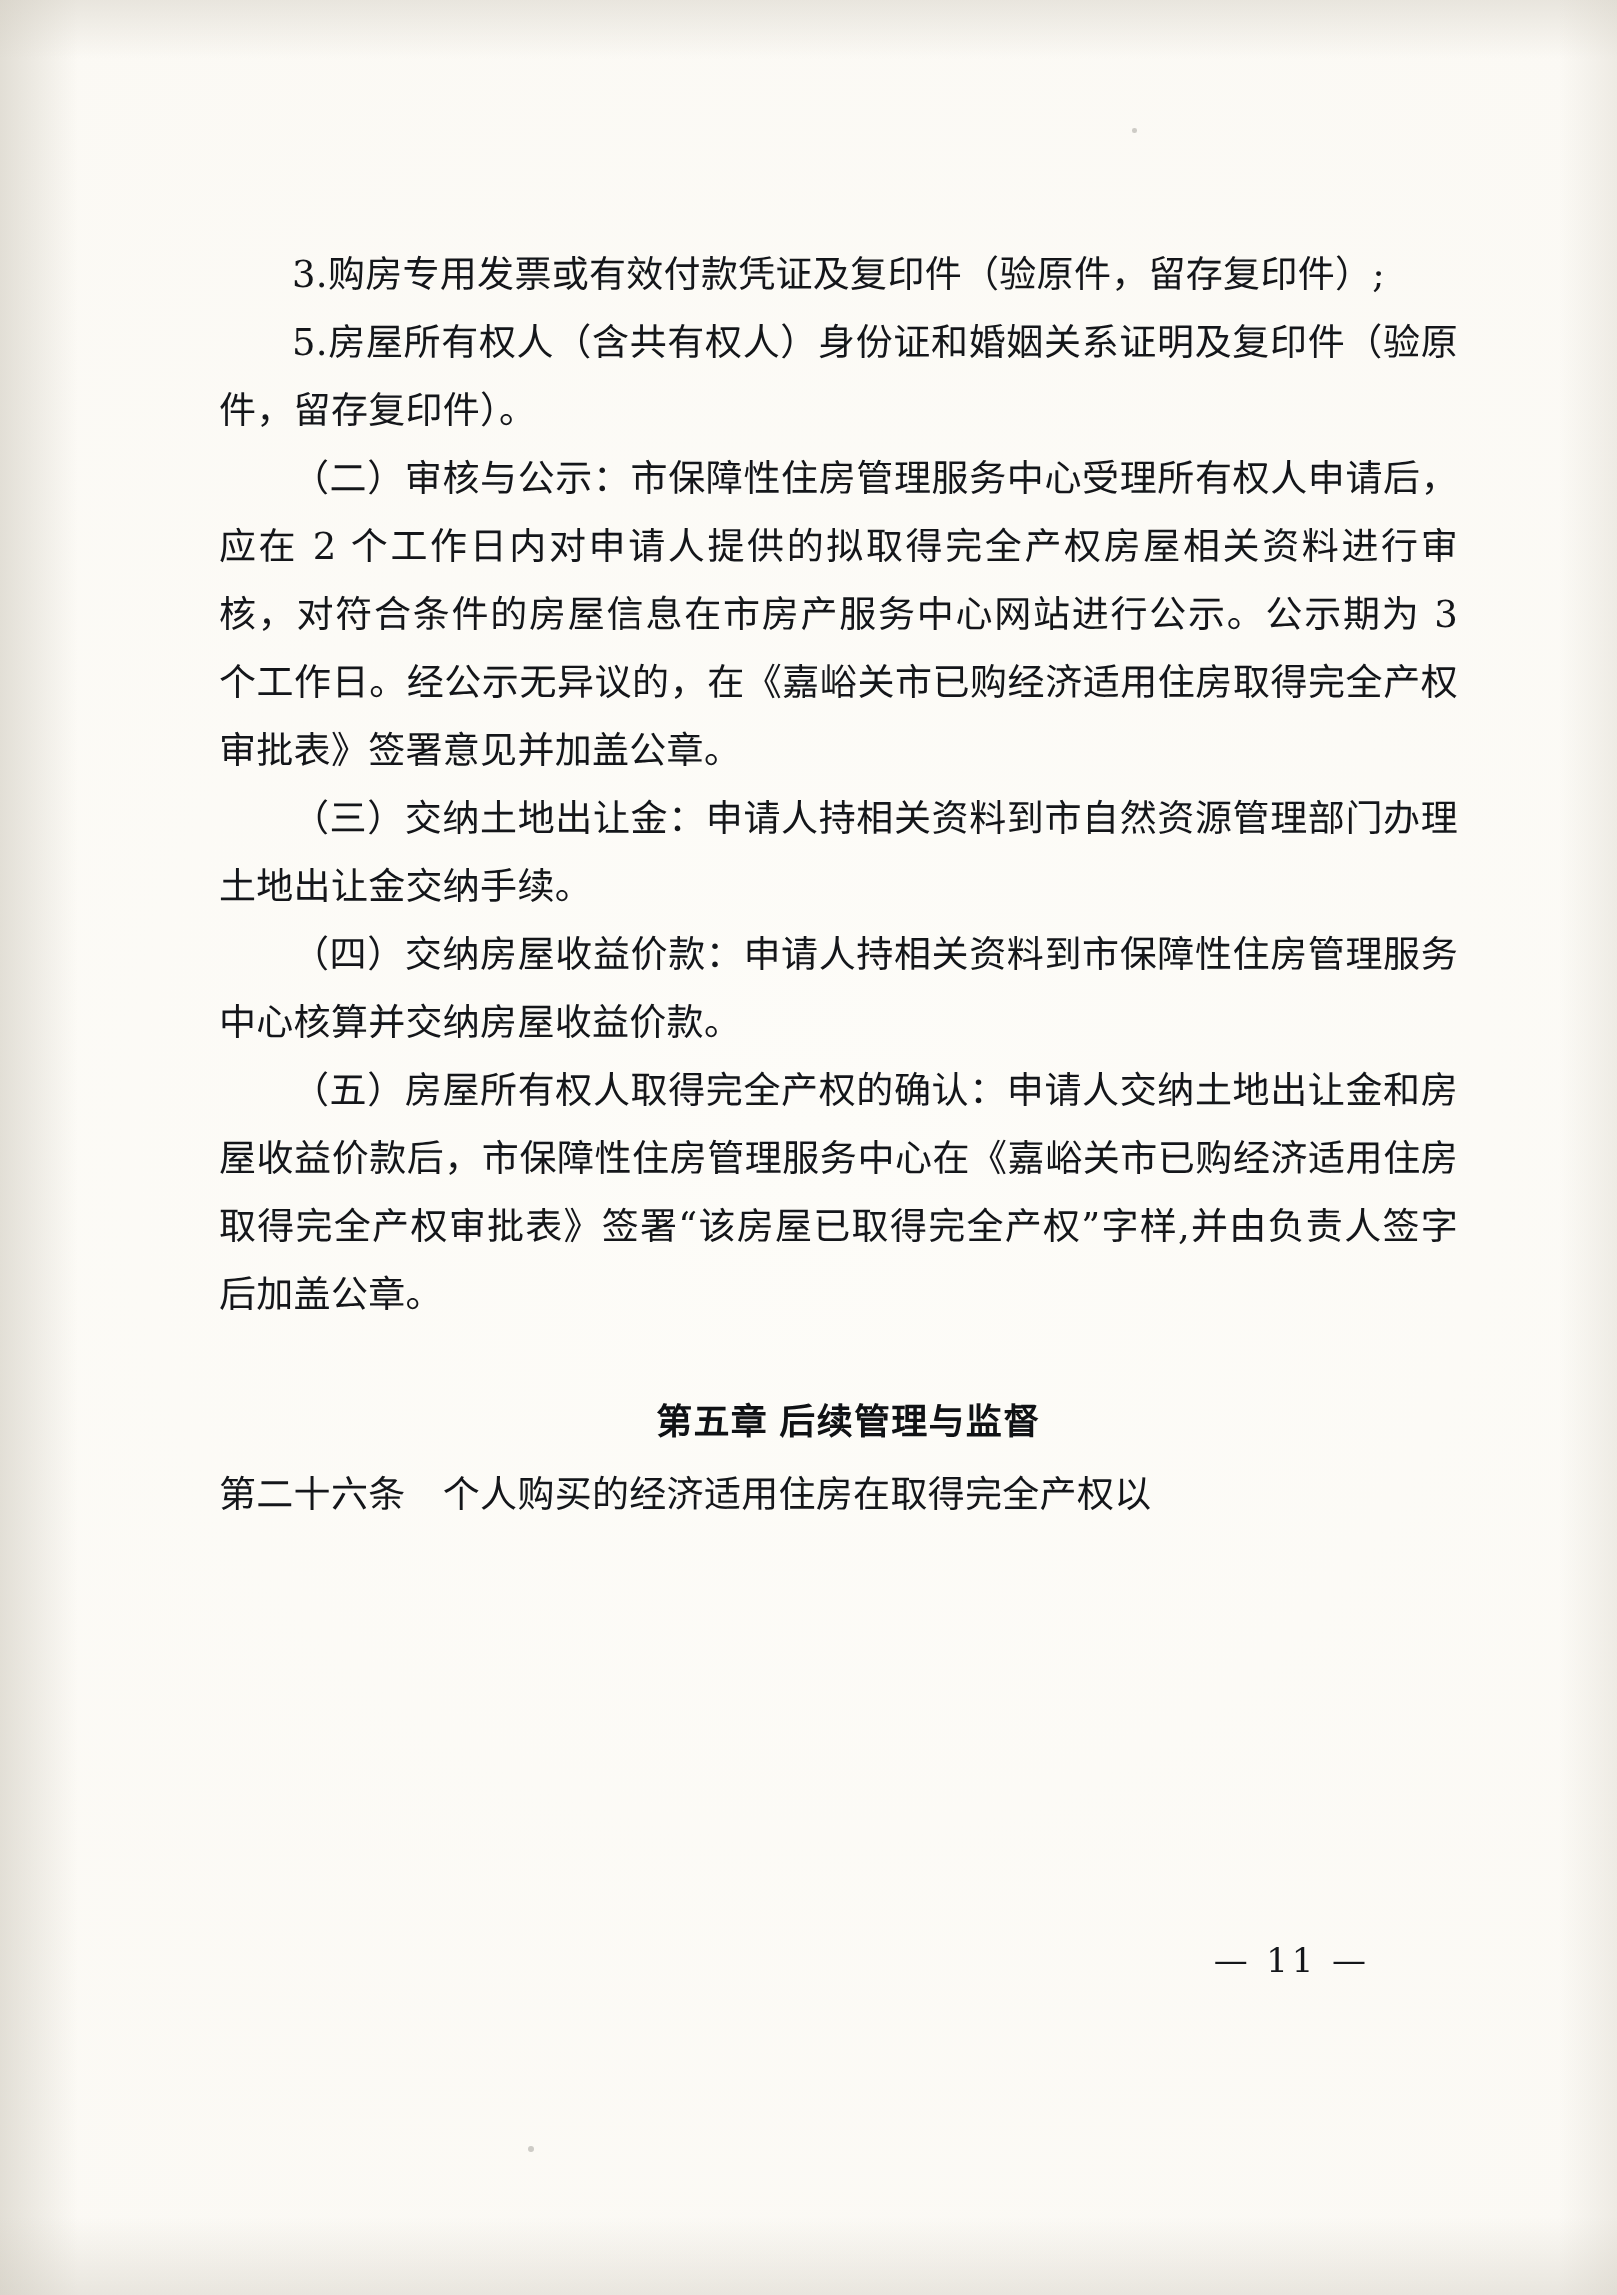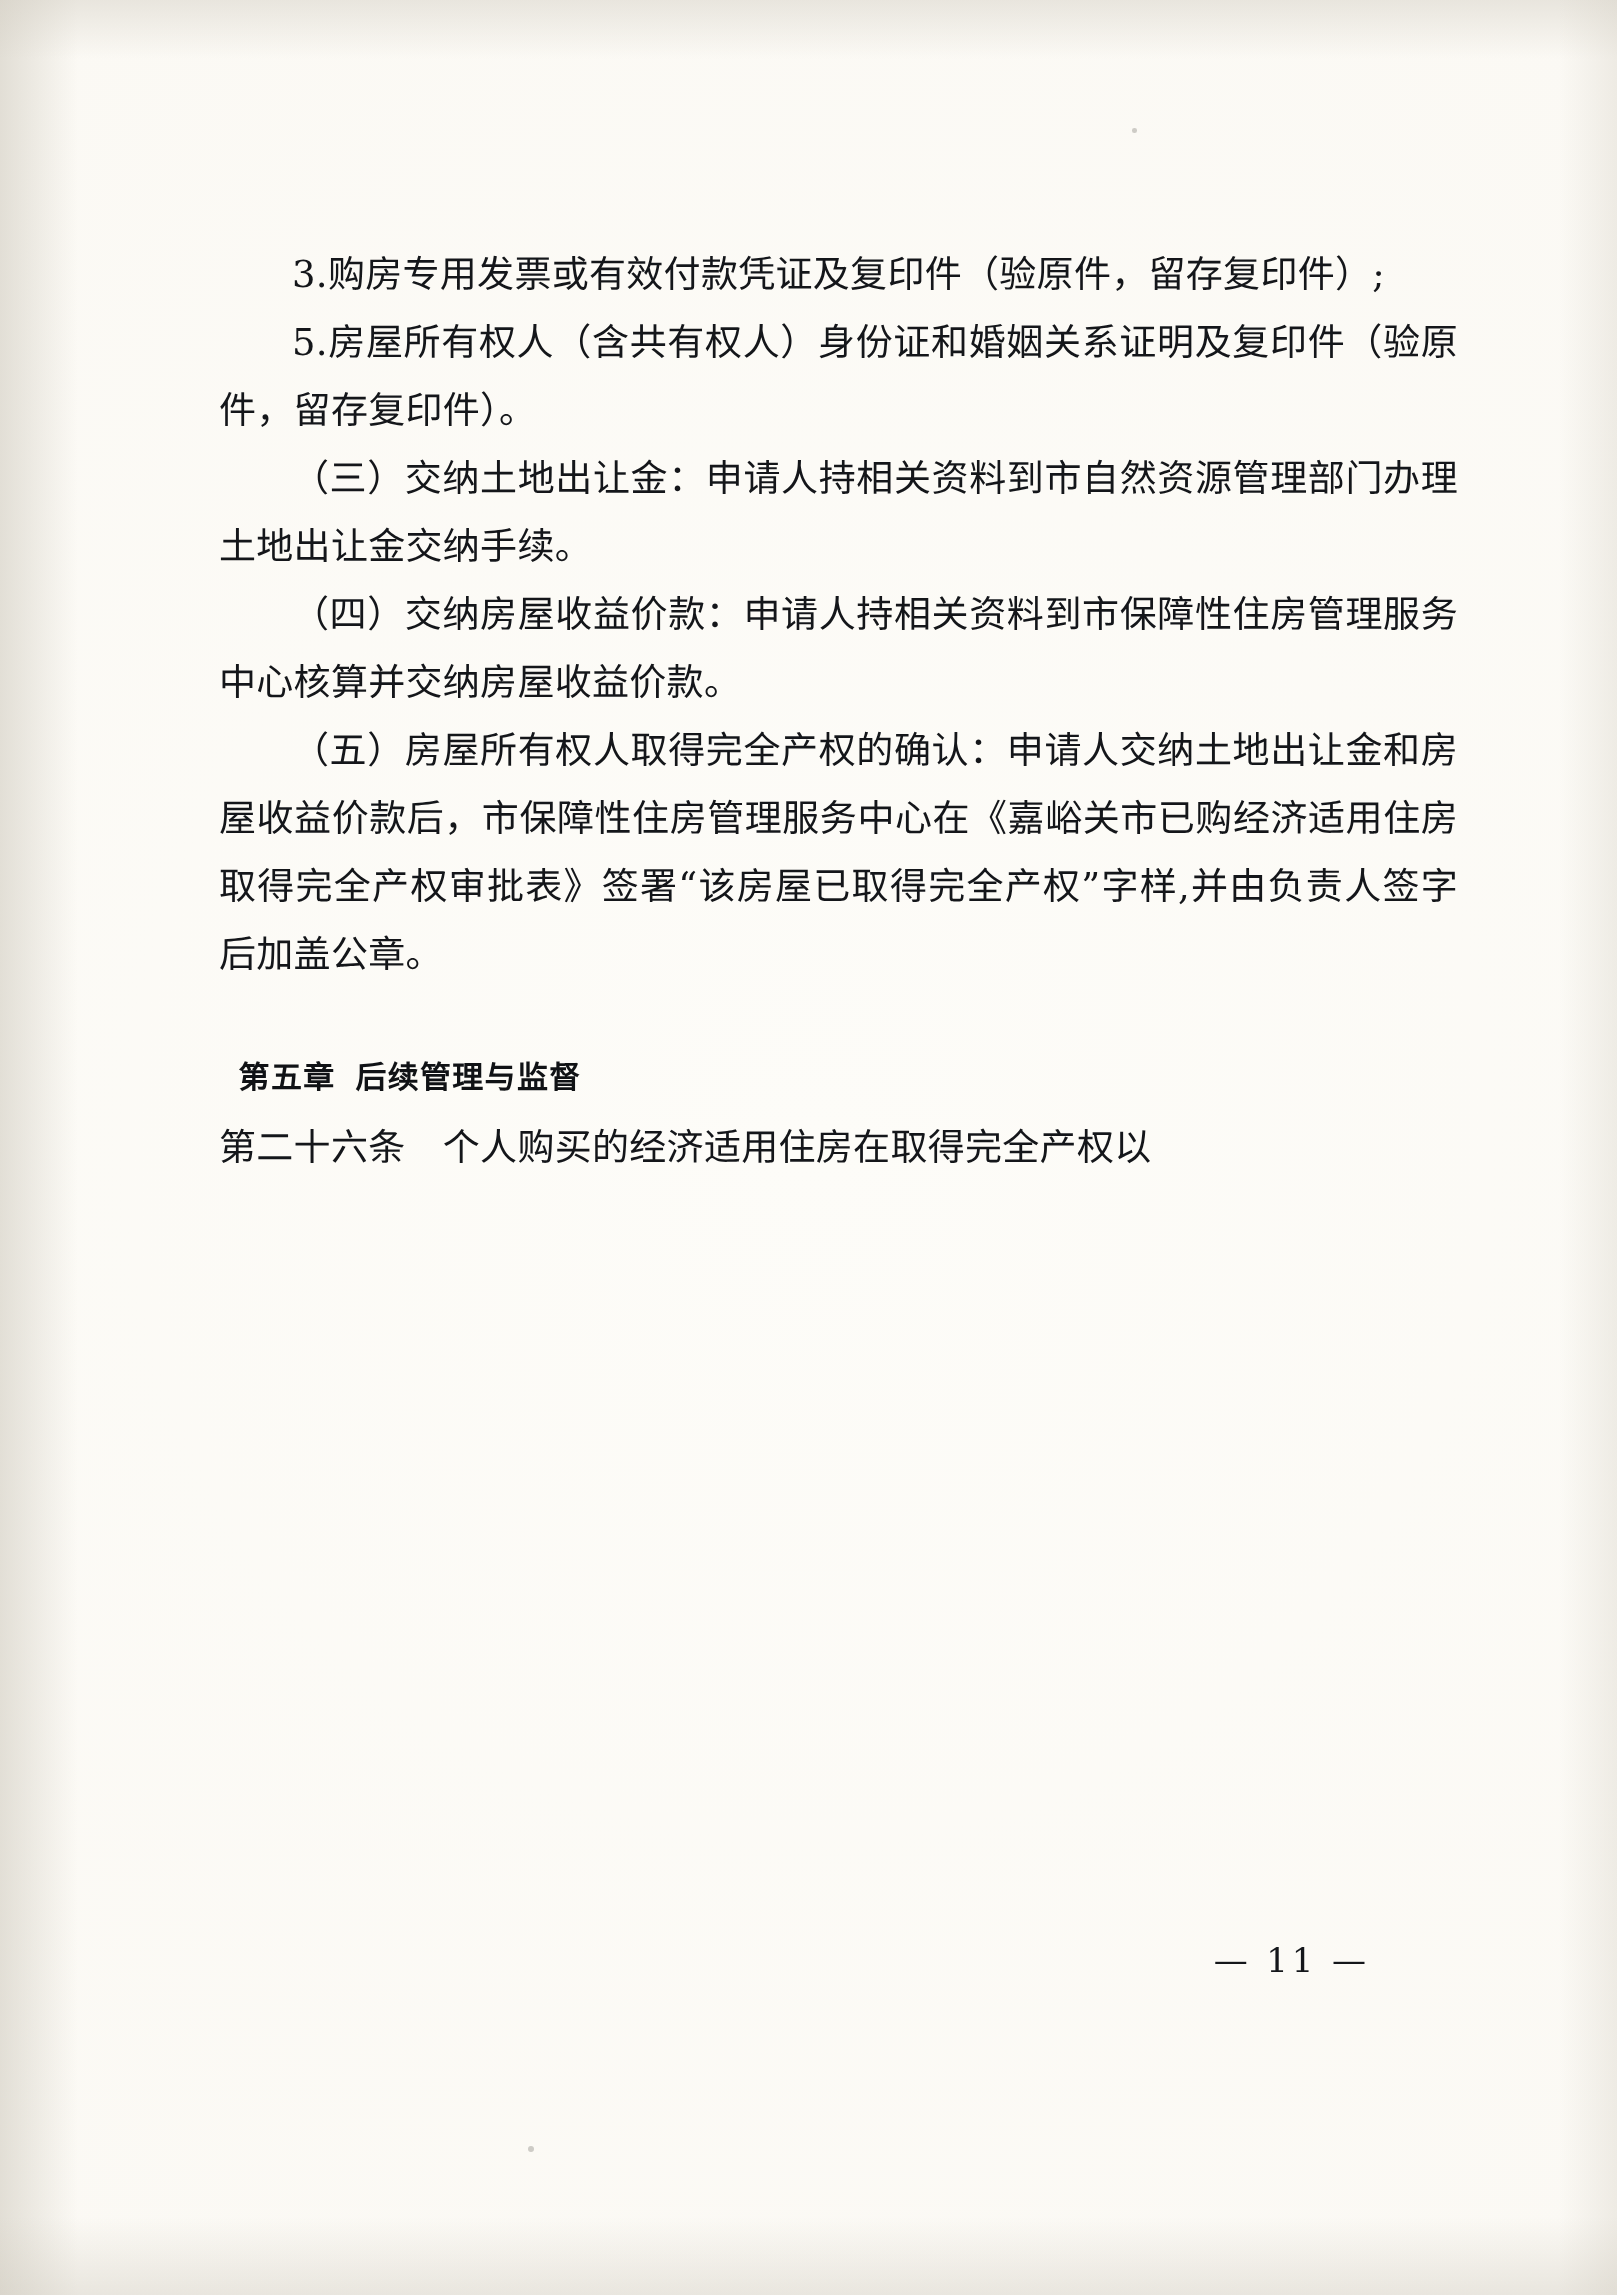--- a/index.html
+++ b/index.html
@@ -71,25 +71,25 @@
     text-justify: inter-character;
     letter-spacing: 0.3px;
     margin: 0 0 0 0;
   }
   .para.indent {
     text-indent: 73px;
   }
 
   
   .chapter-heading {
-    font-family: Liberation Mono, monospace;
-    font-size: 31px;
+    font-family: Liberation Sans, sans-serif;
+    font-size: 36px;
     font-weight: 700;
     color: #101215;
-    text-align: left;
+    text-align: center;
     letter-spacing: 1.3px;
     margin: 63px 0 0 0;
     padding-left: 19.6px;
   }
 
   .article-lead {
     font-family: Liberation Sans, sans-serif;
     font-size: 37px;
     line-height: 68px;
     color: #14161a;
@@ -126,20 +126,21 @@
   <div class="scan-shade-right"></div>
   <div class="scan-shade-bottom"></div>
 
   <div class="speckle" style="left:528px; top:2146px; width:5.9px; height:5.9px;"></div>
   <div class="speckle" style="left:1132px; top:128px; width:4.6px; height:4.6px;"></div>
 
   <div class="content">
 
     <p class="para indent">3.购房专用发票或有效付款凭证及复印件（验原件，留存复印件）;</p>
     <p class="para indent">5.房屋所有权人（含共有权人）身份证和婚姻关系证明及复印件（验原件，留存复印件）。</p>
+    <p class="para indent">（二）审核与公示：市保障性住房管理服务中心受理所有权人申请后，应在 2 个工作日内对申请人提供的拟取得完全产权房屋相关资料进行审核，对符合条件的房屋信息在市房产服务中心网站进行公示。公示期为 3 个工作日。经公示无异议的，在《嘉峪关市已购经济适用住房取得完全产权审批表》签署意见并加盖公章。</p>
     <p class="para indent">（三）交纳土地出让金：申请人持相关资料到市自然资源管理部门办理土地出让金交纳手续。</p>
     <p class="para indent">（四）交纳房屋收益价款：申请人持相关资料到市保障性住房管理服务中心核算并交纳房屋收益价款。</p>
     <p class="para indent">（五）房屋所有权人取得完全产权的确认：申请人交纳土地出让金和房屋收益价款后，市保障性住房管理服务中心在《嘉峪关市已购经济适用住房取得完全产权审批表》签署“该房屋已取得完全产权”字样,并由负责人签字后加盖公章。</p>
 
     <h2 class="chapter-heading">第五章 后续管理与监督</h2>
 
     <p class="para article-lead">第二十六条　个人购买的经济适用住房在取得完全产权以</p>
   </div>
 
   <div class="page-footer">— 11 —</div>

